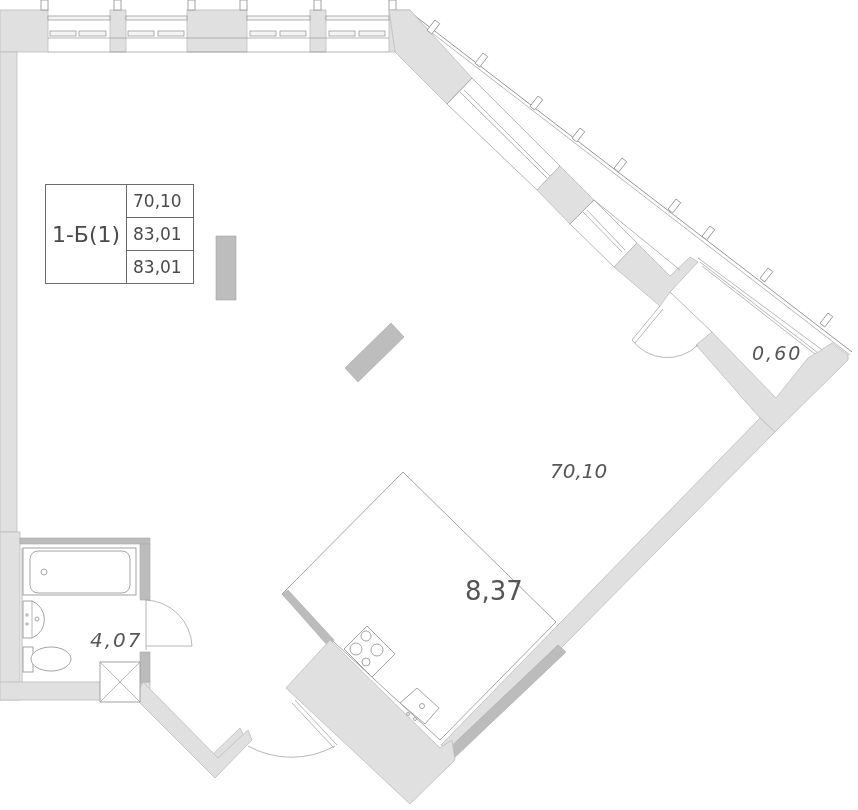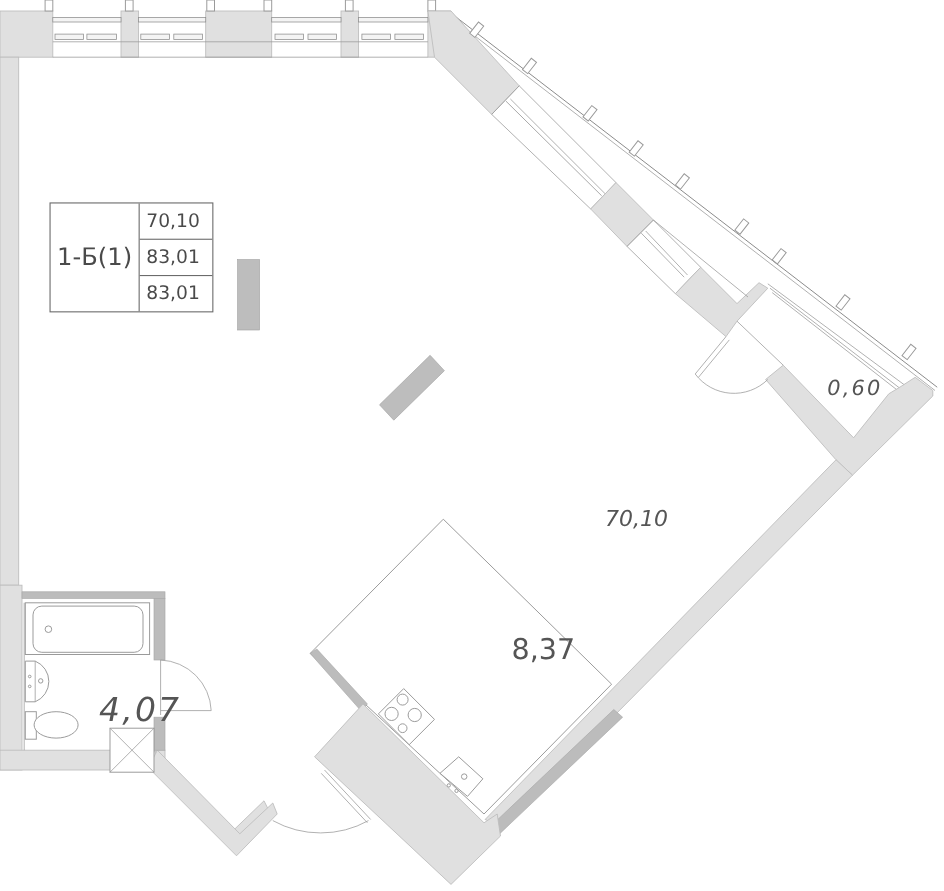--- a/index.html
+++ b/index.html
@@ -181,14 +181,14 @@
   <div class="left">1-Б(1)</div>
   <div class="right">
     <div class="cell">70,10</div>
     <div class="cell">83,01</div>
     <div class="cell">83,01</div>
   </div>
 </div>
 
 <div class="lbl" style="left:550px;top:459px;font-size:20px;font-style:italic;">70,10</div>
 <div class="lbl" style="left:425px;top:576px;font-size:26px;margin-left:40px;">8,37</div>
-<div class="lbl" style="left:90px;top:628px;font-size:30px;font-style:italic;letter-spacing:2px;text-align:center;">4,07</div>
+<div class="lbl" style="left:90px;top:628px;font-size:20px;font-style:italic;letter-spacing:2px;text-align:center;">4,07</div>
 <div class="lbl" style="left:752px;top:342px;font-size:19px;font-style:italic;letter-spacing:2px;">0,60</div>
 
 </body></html>

